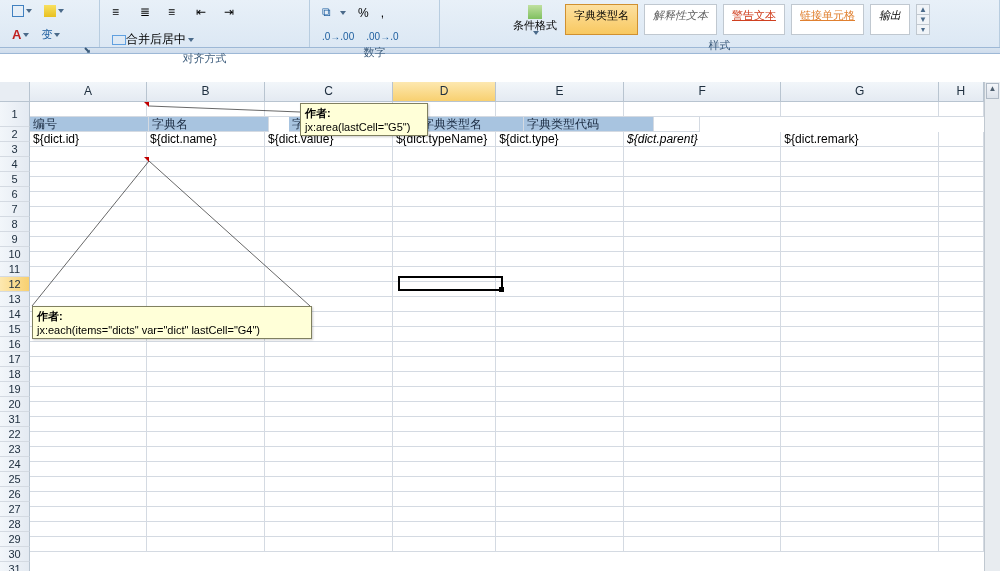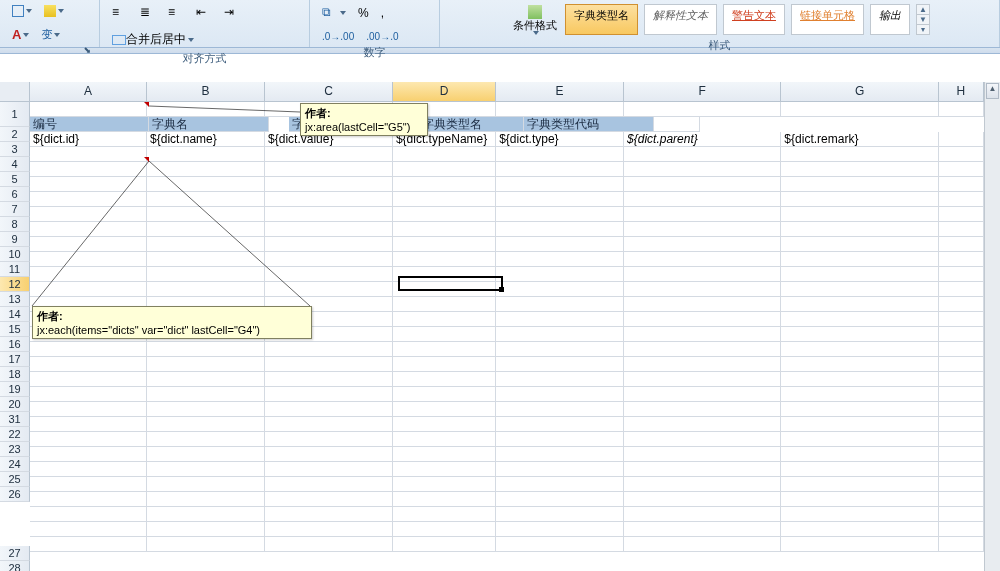--- a/index.html
+++ b/index.html
@@ -368,21 +368,21 @@
       <div class="row-header" style="height: 15px; line-height: 14px;">17</div>
       <div class="row-header" style="height: 15px; line-height: 14px;">18</div>
       <div class="row-header" style="height: 15px; line-height: 14px;">19</div>
       <div class="row-header" style="height: 15px; line-height: 14px;">20</div>
       <div class="row-header" style="height: 15px; line-height: 14px;">31</div>
       <div class="row-header" style="height: 15px; line-height: 14px;">22</div>
       <div class="row-header" style="height: 15px; line-height: 14px;">23</div>
       <div class="row-header" style="height: 15px; line-height: 14px;">24</div>
       <div class="row-header" style="height: 15px; line-height: 14px;">25</div>
       <div class="row-header" style="height: 15px; line-height: 14px;">26</div>
-      <div class="row-header" style="height: 15px; line-height: 14px; margin-top: 44px;">27</div>
+      <div class="row-header" style="height: 15px; line-height: 14px;">27</div>
       <div class="row-header" style="height: 15px; line-height: 14px;">28</div>
       <div class="row-header" style="height: 15px; line-height: 14px;">29</div>
       <div class="row-header" style="height: 15px; line-height: 14px;">30</div>
       <div class="row-header" style="height: 15px; line-height: 14px;">31</div>
     </div>
 
   <div class="cells" id="cells">
 
       <div class="row" style="height: 15px;">
         <div class="cell" style="width: 119px; height: 15px;"></div>

